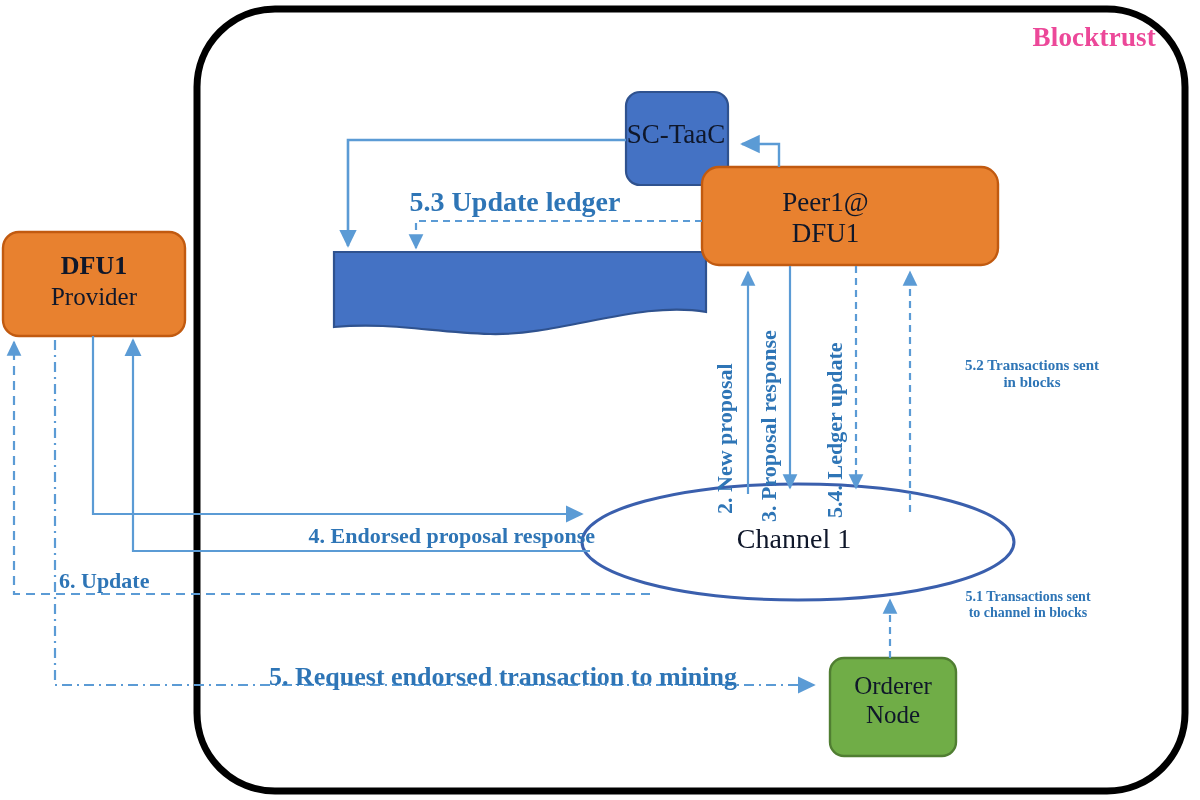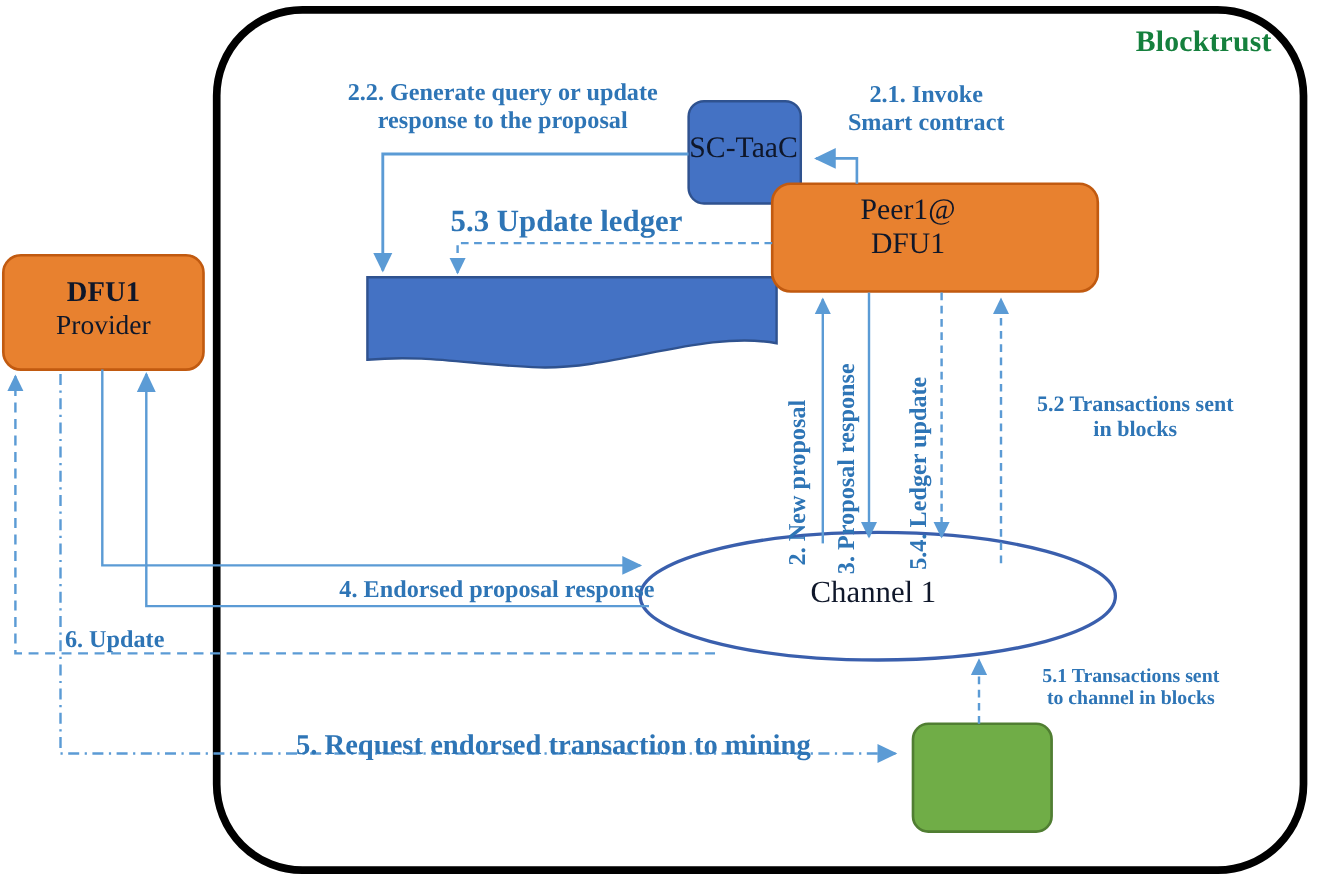--- a/index.html
+++ b/index.html
@@ -12,21 +12,21 @@
        font-weight:700;line-height:1.12;text-align:center;white-space:pre-line;}
 
   .nodetext{position:absolute;color:#0f172a;text-align:center;
             font-family:"Liberation Serif","DejaVu Serif",serif;line-height:1.1;}
 
   .vlbl{position:absolute;color:#2E75B6;font-weight:700;
         font-family:"Liberation Serif","DejaVu Serif",serif;
         transform-origin:left bottom;white-space:nowrap;}
 
   #blocktrust-title{position:absolute;right:44px;top:22px;font-size:27px;font-weight:700;
-        color:#15803d;font-family:"Liberation Serif","DejaVu Serif",serif;letter-spacing:.2px;}
+        color:#ec4899;font-family:"Liberation Serif","DejaVu Serif",serif;letter-spacing:.2px;}
 </style>
 </head>
 <body>
 
 <div id="stage">
 
   <svg id="canvas" viewBox="0 0 1200 800">
     <defs>
       <marker id="ah-solid" markerWidth="9" markerHeight="9" refX="7.4" refY="4.5" orient="auto" markerUnits="strokeWidth">
         <path d="M0,0.6 L8.2,4.5 L0,8.4 Z" fill="#5B9BD5"></path>
@@ -80,48 +80,48 @@
 
   <div id="blocktrust-title">Blocktrust</div>
 
   <div class="nodetext" style="left:3px;top:252px;width:182px;">
     <div style="font-size:26px;font-weight:700;">DFU1</div>
     <div style="font-size:25px;margin-top:2px;">Provider</div>
   </div>
 
   <div class="nodetext" style="left:596px;top:120px;width:160px;font-size:27px;">SC-TaaC</div>
 
-  <div class="nodetext" style="left:702px;top:176px;width:247px;">
+  <div class="nodetext" style="left:702px;top:188px;width:247px;">
     <div style="font-size:27px;">Peer1@</div>
     <div style="font-size:27px;margin-top:1px;">DFU1</div>
   </div>
 
 
   <div class="nodetext" style="left:578px;top:524px;width:432px;font-size:28px;">Channel 1</div>
 
+  <div class="nodetext" style="left:830px;top:672px;width:126px;">
+    <div style="font-size:25px;">Orderer</div>
+    <div style="font-size:25px;margin-top:1px;">Node</div>
+  </div>
 
-  <div class="lbl" style="left:290px;top:72px;width:334px;font-size:22px;">2.2. Generate query or update
-response to the proposal</div>
 
-  <div class="lbl" style="left:742px;top:74px;width:200px;font-size:22px;">2.1. Invoke
-Smart contract</div>
 
   <div class="lbl" style="left:404px;top:186px;width:222px;font-size:28px;">5.3 Update ledger</div>
 
-  <div class="lbl" style="left:916px;top:357px;width:232px;font-size:20px;">5.2 Transactions sent
+  <div class="lbl" style="left:916px;top:357px;width:232px;font-size:15px;">5.2 Transactions sent
 in blocks</div>
 
 
   <div class="lbl" style="left:213px;top:524px;width:382px;font-size:22px;text-align:right;">4. Endorsed proposal response</div>
 
   <div class="lbl" style="left:59px;top:569px;width:148px;font-size:22px;text-align:left;">6. Update</div>
 
   <div class="lbl" style="left:268px;top:662px;width:470px;font-size:26px;">5. Request endorsed transaction to mining</div>
 
-  <div class="lbl" style="left:908px;top:604px;width:240px;font-size:18px;">5.1 Transactions sent
+  <div class="lbl" style="left:908px;top:589px;width:240px;font-size:14px;">5.1 Transactions sent
 to channel in blocks</div>
 
   <div class="vlbl" style="left:738px;top:488px;font-size:22px;transform:rotate(-90deg);">2. New proposal</div>
 
   <div class="vlbl" style="left:782px;top:496px;font-size:22px;transform:rotate(-90deg);">3. Proposal response</div>
 
   <div class="vlbl" style="left:848px;top:492px;font-size:22px;transform:rotate(-90deg);">5.4. Ledger update</div>
 
 </div>
 

